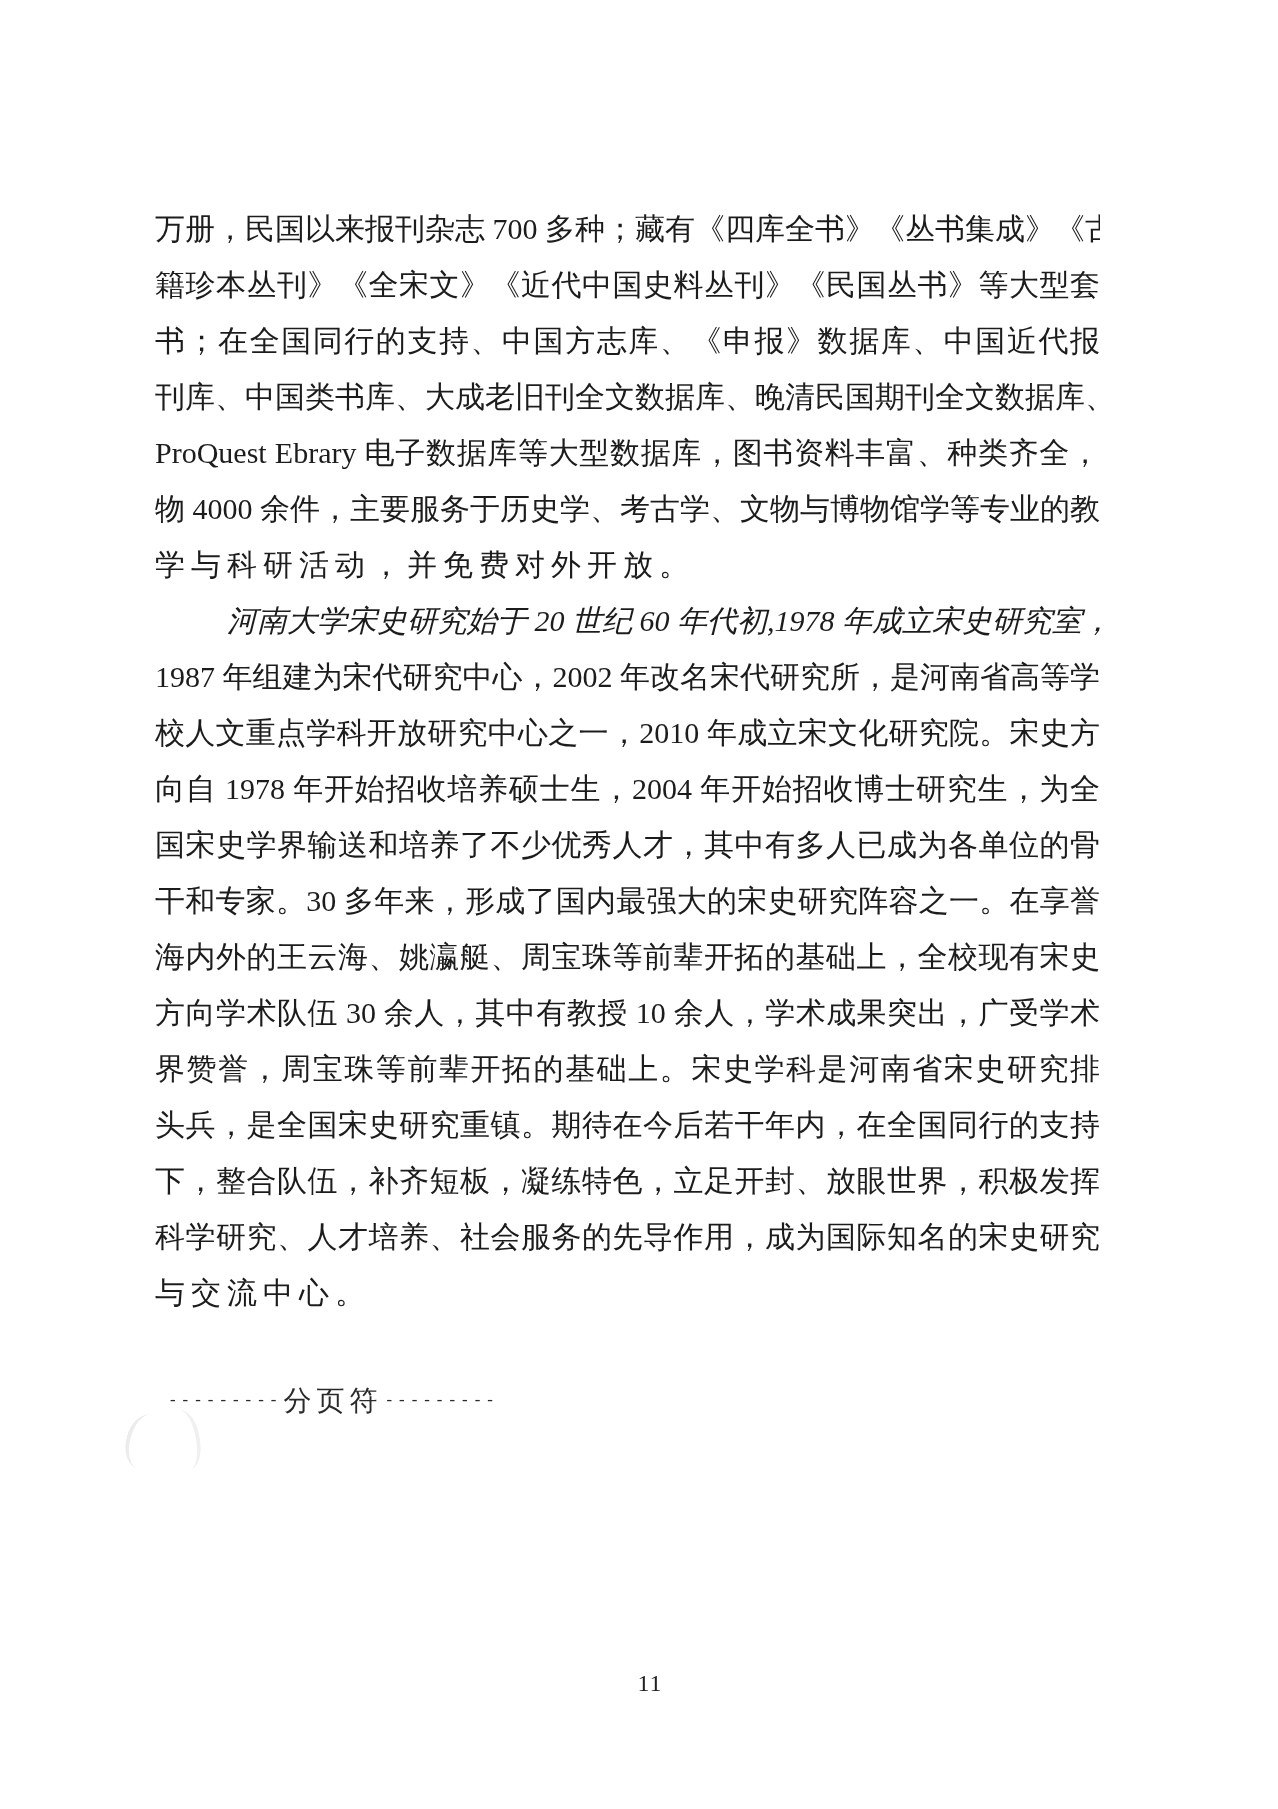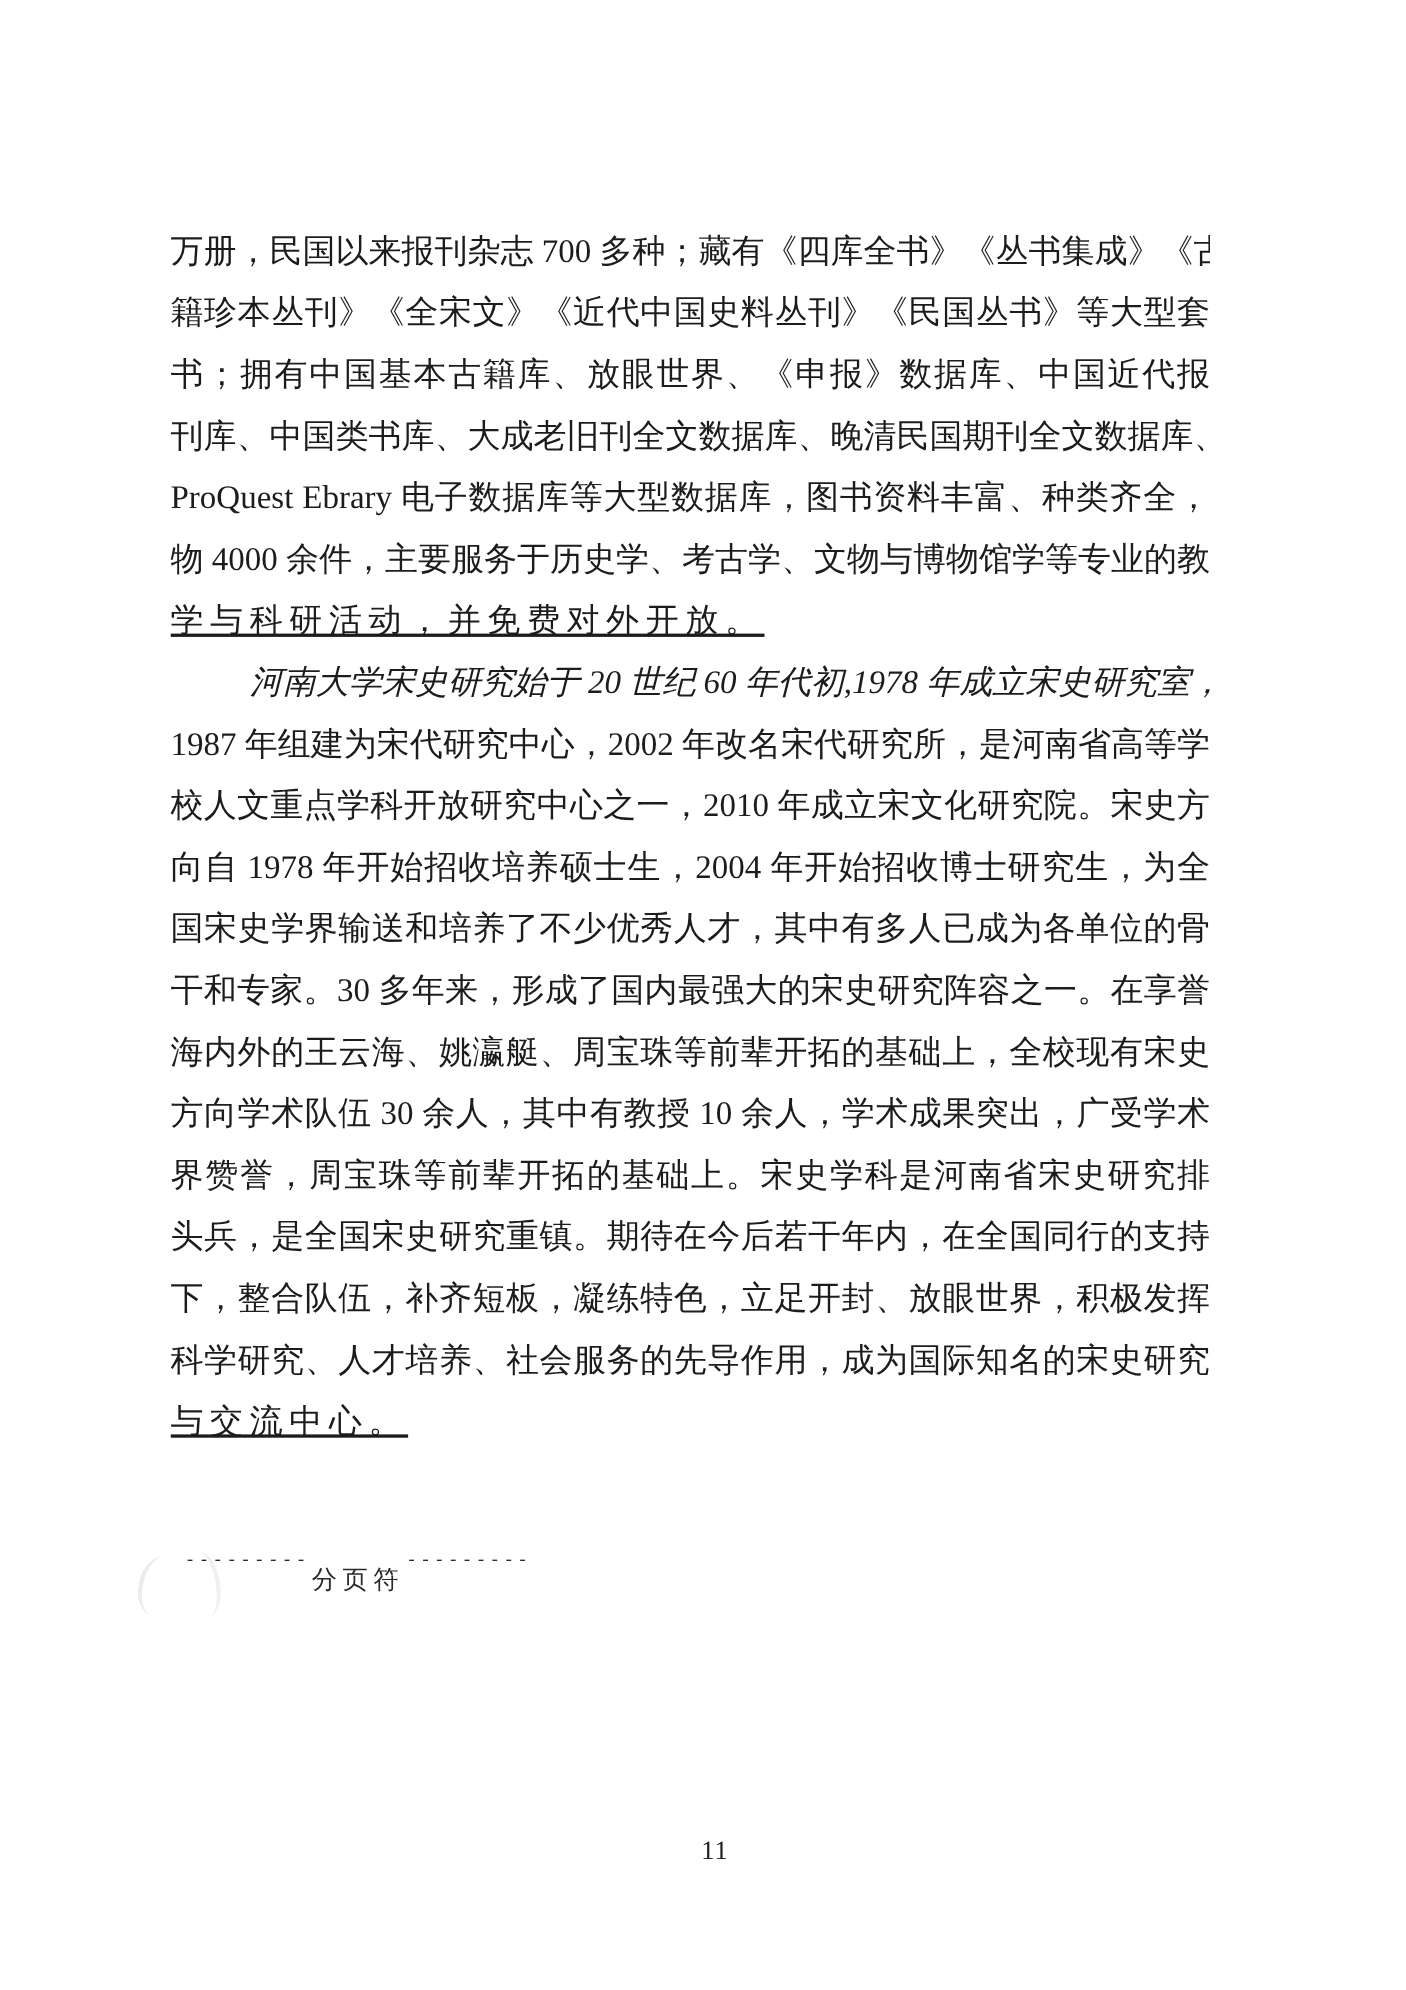--- a/index.html
+++ b/index.html
@@ -25,46 +25,44 @@
     text-align: justify;
     text-align-last: justify;
     overflow: hidden;
     white-space: nowrap;
     text-align-last: justify;
   }
   .line.para-end {
     text-align: left;
     text-align-last: left;
     letter-spacing: 6px;
-    text-decoration: underline;
   }
   .line.indent {
     padding-left: 72px;
     font-style: italic;
   }
   .page-break {
     position: absolute;
     left: 168px;
     top: 1388px;
     display: flex;
     align-items: center;
     color: #2a2a2a;
   }
   .page-break .dashes {
     font-family: "Liberation Mono", monospace;
     font-size: 16px;
     letter-spacing: 3px;
     line-height: 26px;
   }
   .page-break .pb-label {
-    font-size: 23px;
+    font-size: 28px;
     letter-spacing: 5px;
     line-height: 26px;
     padding: 0 2px;
-    margin-top: 36px;
   }
   .scan-artifact {
     position: absolute;
     left: 118px;
     top: 1408px;
     width: 92px;
     height: 78px;
     pointer-events: none;
   }
   .scan-artifact::before {
@@ -98,21 +96,21 @@
   }
 </style>
 </head>
 <body>
 
 <div class="page">
 
   <div class="text-block">
     <div class="line">万册，民国以来报刊杂志 700 多种；藏有《四库全书》《丛书集成》《古</div>
     <div class="line">籍珍本丛刊》《全宋文》《近代中国史料丛刊》《民国丛书》等大型套</div>
-    <div class="line">书；拥有中国基本古籍库、放眼世界、《申报》数据库、中国近代报</div>
+    <div class="line">书；在全国同行的支持、中国方志库、《申报》数据库、中国近代报</div>
     <div class="line">刊库、中国类书库、大成老旧刊全文数据库、晚清民国期刊全文数据库、</div>
     <div class="line">ProQuest Ebrary 电子数据库等大型数据库，图书资料丰富、种类齐全，</div>
     <div class="line">物 4000 余件，主要服务于历史学、考古学、文物与博物馆学等专业的教</div>
     <div class="line para-end">学与科研活动，并免费对外开放。</div>
     <div class="line indent">河南大学宋史研究始于 20 世纪 60 年代初,1978 年成立宋史研究室，</div>
     <div class="line">1987 年组建为宋代研究中心，2002 年改名宋代研究所，是河南省高等学</div>
     <div class="line">校人文重点学科开放研究中心之一，2010 年成立宋文化研究院。宋史方</div>
     <div class="line">向自 1978 年开始招收培养硕士生，2004 年开始招收博士研究生，为全</div>
     <div class="line">国宋史学界输送和培养了不少优秀人才，其中有多人已成为各单位的骨</div>
     <div class="line">干和专家。30 多年来，形成了国内最强大的宋史研究阵容之一。在享誉</div>

